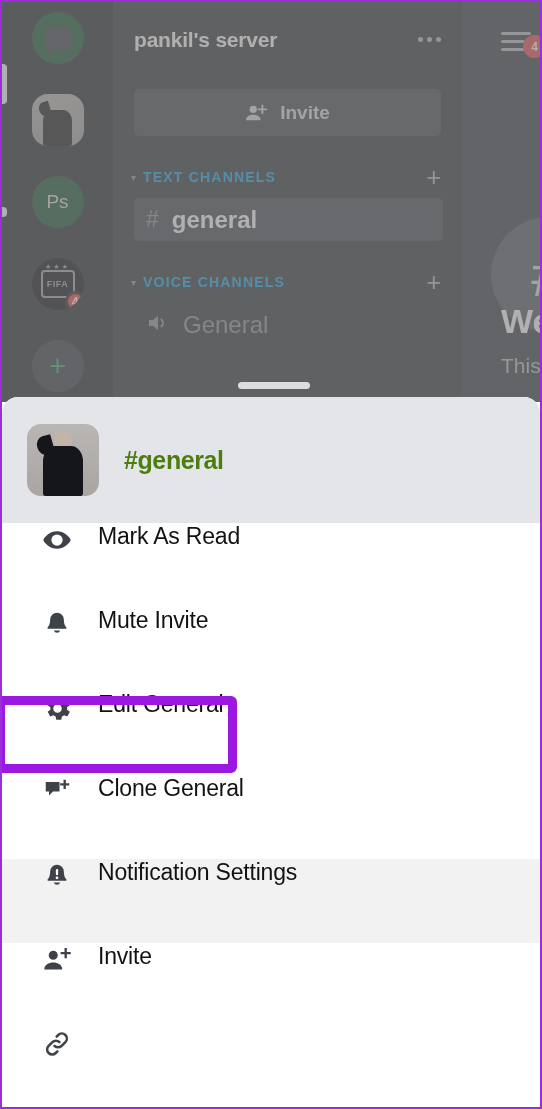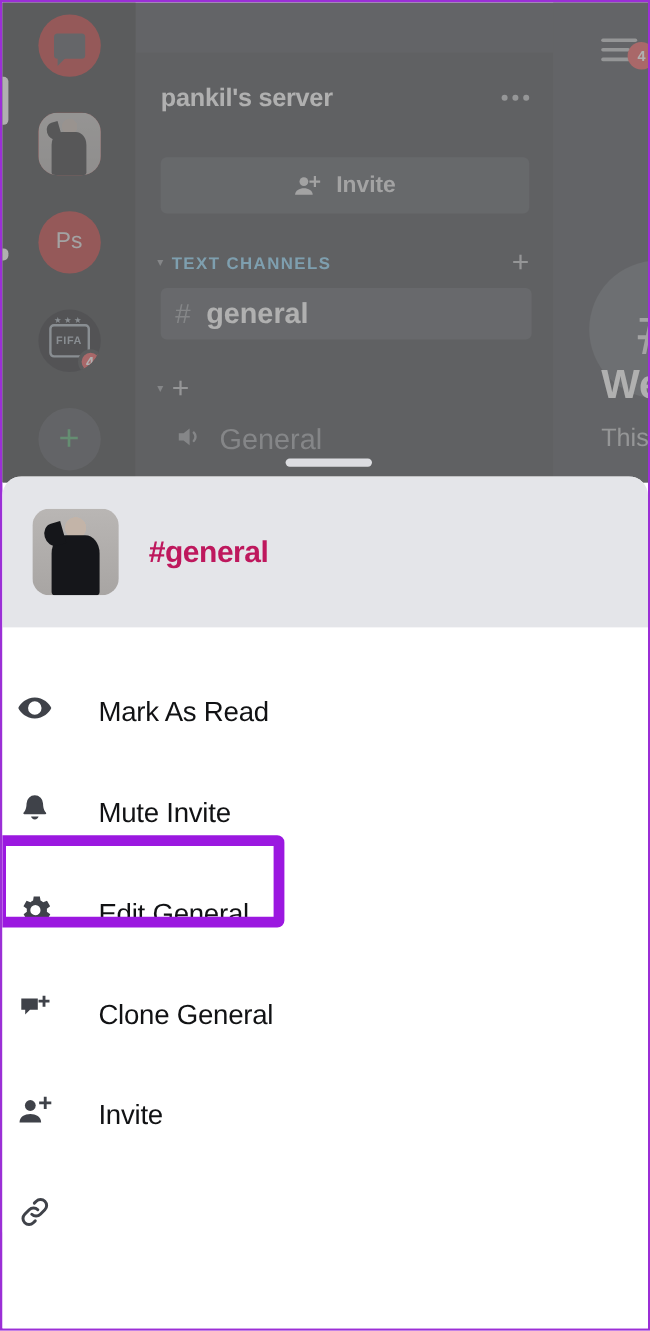--- a/index.html
+++ b/index.html
@@ -32,21 +32,21 @@
 
   
   .server-rail {
     position: absolute; left: 0; top: 0; width: 111px; height: 400px;
     background: #202225;
     display: flex; flex-direction: column; align-items: center;
     padding-top: 10px;
   }
   .server-pill {
     width: 52px; height: 52px; border-radius: 26px;
-    background: #b91c1c;
+    background: #14532d;
     margin-bottom: 30px;
     display: flex; align-items: center; justify-content: center;
     position: relative;
     flex: 0 0 auto;
     color: #dcddde;
     font-size: 19px;
     overflow: hidden;
   }
   .server-pill.rounded-sq { border-radius: 16px; }
   .dm-glyph {
@@ -109,21 +109,20 @@
   }
   .rail-indicator {
     position: absolute; left: 0; width: 5px; height: 40px;
     background: #ffffff; border-radius: 0 4px 4px 0;
   }
 
   
   .channel-panel {
     position: absolute; left: 111px; top: 0; width: 348px; height: 400px;
     background: #2f3136;
-    margin-top: 42px;
   }
   .srv-header {
     height: 75px; display: flex; align-items: center;
     padding: 0 20px 0 21px; justify-content: space-between;
   }
   .srv-title {
     color: #ffffff; font-size: 21px; font-weight: bold;
     letter-spacing: -0.2px;
   }
   .dots-icon { display: flex; gap: 4px; }
@@ -133,21 +132,21 @@
     background: #40444b; border-radius: 5px;
     display: flex; align-items: center; justify-content: center; gap: 13px;
     color: #dcddde; font-size: 19px; font-weight: 600;
   }
   .sec-head {
     display: flex; align-items: center; padding: 0 20px 0 18px;
     height: 30px; margin-top: 26px;
   }
   .sec-caret { color: #8e9297; font-size: 10px; margin-right: 7px; }
   .sec-label {
-    color: #7dd3fc; font-size: 14px; font-weight: bold;
+    color: #0ea5e9; font-size: 14px; font-weight: bold;
     letter-spacing: 1.2px; flex: 1;
   }
   .sec-plus { color: #b9bbbe; font-size: 25px; line-height: 1; font-weight: 300; }
   .chan-row {
     display: flex; align-items: center; gap: 13px;
     margin: 6px 18px 0 21px; height: 43px; padding: 0 12px;
     border-radius: 5px;
   }
   .chan-row.active { background: #42464d; }
   .chan-hash { color: #8e9297; font-size: 23px; font-weight: 300; }
@@ -209,29 +208,29 @@
     height: 126px;
     background: #e4e5e9;
     display: flex; align-items: center;
     padding-left: 25px; gap: 25px;
   }
   .sheet-avatar {
     width: 72px; height: 72px; border-radius: 14px;
     overflow: hidden; flex: 0 0 auto;
   }
   .sheet-title {
-    font-size: 25px; font-weight: bold; color: #be185d;
+    font-size: 25px; font-weight: bold; color: #4d7c0f;
     letter-spacing: -0.4px;
   }
 
   .menu-list { padding-top: 0; }
   .menu-item {
     height: 84px;
-    display: flex; align-items: flex-end;
-    padding-left: 10px; gap: 36px;
+    display: flex; align-items: flex-start;
+    padding-left: 38px; gap: 24px;
     background: #ffffff;
     position: relative;
   }
   .menu-item.shaded { background: #f2f2f3; }
   .menu-icon {
     width: 34px; height: 34px;
     display: flex; align-items: center; justify-content: center;
     color: #3f4249; flex: 0 0 auto;
   }
   .menu-label {
@@ -310,20 +309,21 @@
         <span class="sec-plus">+</span>
       </div>
 
       <div class="chan-row active">
         <span class="chan-hash">#</span>
         <span class="chan-name">general</span>
       </div>
 
       <div class="sec-head">
         <span class="sec-caret">▾</span>
+        <span class="sec-label">VOICE CHANNELS</span>
         <span class="sec-plus">+</span>
       </div>
 
       <div class="chan-row">
         <span class="speaker-ico">
           <svg width="24" height="24" viewBox="0 0 24 24" fill="#8e9297">
             <path d="M3 9v6h4l5 4V5L7 9z"></path>
             <path d="M15.5 8.5a5 5 0 010 7" stroke="#8e9297" stroke-width="2" fill="none" stroke-linecap="round"></path>
           </svg>
         </span>
@@ -391,20 +391,31 @@
       <div class="menu-item">
         <span class="menu-icon">
           <svg width="30" height="30" viewBox="0 0 24 24" fill="#3f4249">
             <path d="M3 4h11v7.5H8.8L5.6 14.8V11.5H3z"></path>
             <path d="M17.2 2.2h1.9v2.7h2.7v1.9h-2.7v2.7h-1.9V6.8h-2.7V4.9h2.7z"></path>
           </svg>
         </span>
         <span class="menu-label">Clone General</span>
       </div>
 
+      <div class="menu-item shaded">
+        <span class="menu-icon">
+          <svg width="30" height="30" viewBox="0 0 24 24" fill="#3f4249">
+            <path d="M12 3a5.5 5.5 0 00-5.5 5.5c0 4-1.5 5.5-2 6.2-.3.4 0 1 .5 1h14c.5 0 .8-.6.5-1-.5-.7-2-2.2-2-6.2A5.5 5.5 0 0012 3z"></path>
+            <path d="M9.5 17.2a2.6 2.6 0 005 0z"></path>
+            <rect x="11.1" y="6.4" width="1.8" height="5" rx="0.9" fill="#ffffff"></rect>
+            <circle cx="12" cy="13.4" r="1.1" fill="#ffffff"></circle>
+          </svg>
+        </span>
+        <span class="menu-label">Notification Settings</span>
+      </div>
 
       <div class="menu-item">
         <span class="menu-icon">
           <svg width="30" height="30" viewBox="0 0 24 24" fill="#3f4249">
             <circle cx="9" cy="8.2" r="3.6"></circle>
             <path d="M1.8 19.5c0-3.7 3.5-5.6 7.2-5.6s7.2 1.9 7.2 5.6z"></path>
             <path d="M18 2.4h1.9v3.1H23v1.9h-3.1v3.1H18V7.4h-3.1V5.5H18z"></path>
           </svg>
         </span>
         <span class="menu-label">Invite</span>

